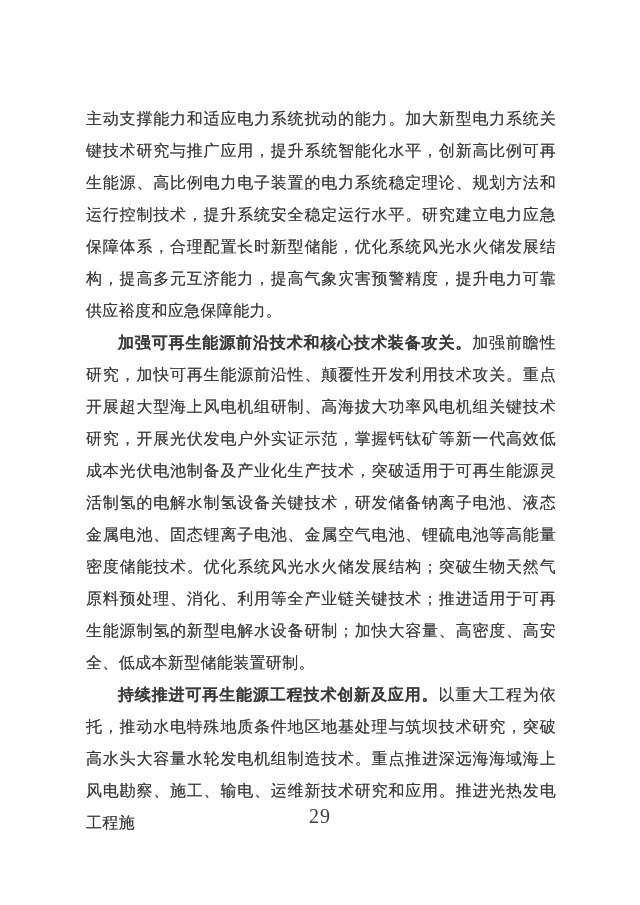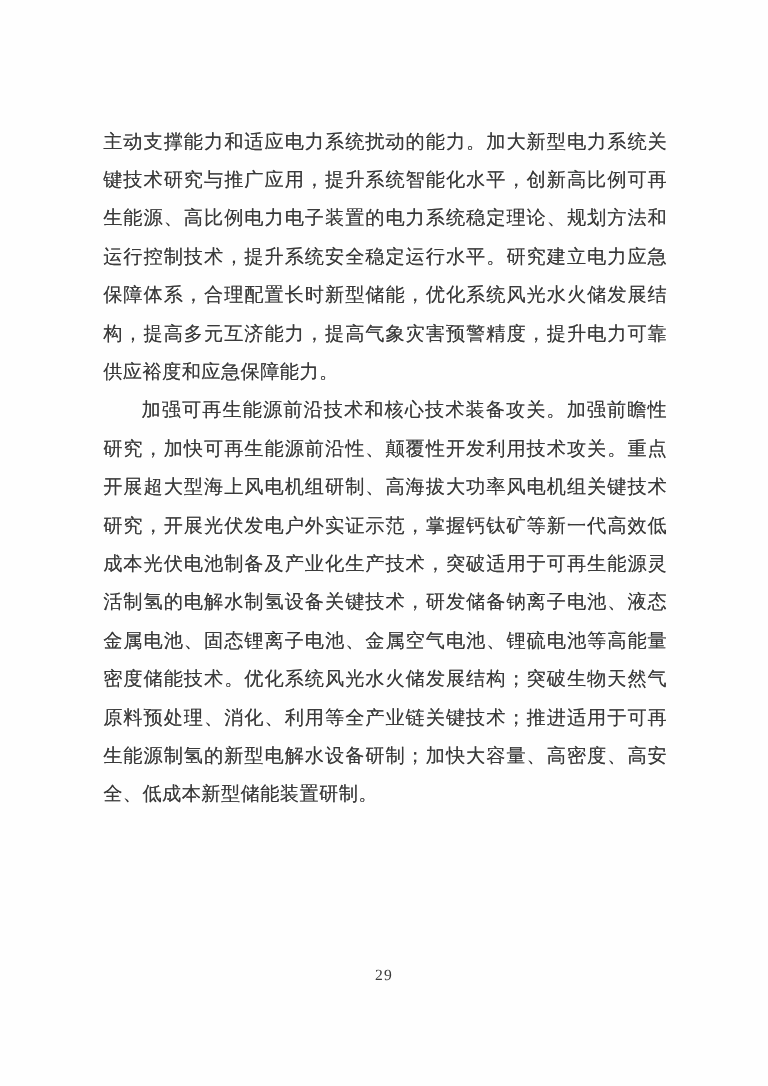--- a/index.html
+++ b/index.html
@@ -33,36 +33,37 @@
       text-shadow: 0 0 0.5px rgba(70, 70, 70, 0.75);
     }
     .para {
       margin: 0;
       padding: 0;
     }
     .para.indent {
       text-indent: 2em;
     }
     .lead {
-      font-weight: 400;
+      font-weight: 700;
       margin-top: 22px;
     }
     .page-number {
       position: absolute;
       left: 0;
       top: 805px;
       width: 100%;
       text-align: center;
-      font-size: 13px;
+      font-size: 20px;
       letter-spacing: 1px;
       color: #3a3a3a;
     }
   </style>
 </head>
 <body>
 
 <div class="page">
   <div class="content">
     <p class="para"><span class="lead"></span><span>主动支撑能力和适应电力系统扰动的能力。加大新型电力系统关键技术研究与推广应用，提升系统智能化水平，创新高比例可再生能源、高比例电力电子装置的电力系统稳定理论、规划方法和运行控制技术，提升系统安全稳定运行水平。研究建立电力应急保障体系，合理配置长时新型储能，优化系统风光水火储发展结构，提高多元互济能力，提高气象灾害预警精度，提升电力可靠供应裕度和应急保障能力。</span></p>
     <p class="para indent"><span class="lead">加强可再生能源前沿技术和核心技术装备攻关。</span><span>加强前瞻性研究，加快可再生能源前沿性、颠覆性开发利用技术攻关。重点开展超大型海上风电机组研制、高海拔大功率风电机组关键技术研究，开展光伏发电户外实证示范，掌握钙钛矿等新一代高效低成本光伏电池制备及产业化生产技术，突破适用于可再生能源灵活制氢的电解水制氢设备关键技术，研发储备钠离子电池、液态金属电池、固态锂离子电池、金属空气电池、锂硫电池等高能量密度储能技术。优化系统风光水火储发展结构；突破生物天然气原料预处理、消化、利用等全产业链关键技术；推进适用于可再生能源制氢的新型电解水设备研制；加快大容量、高密度、高安全、低成本新型储能装置研制。</span></p>
+    <p class="para indent"><span class="lead">持续推进可再生能源工程技术创新及应用。</span><span>以重大工程为依托，推动水电特殊地质条件地区地基处理与筑坝技术研究，突破高水头大容量水轮发电机组制造技术。重点推进深远海海域海上风电勘察、施工、输电、运维新技术研究和应用。推进光热发电工程施</span></p>
   </div>
   <div class="page-number">29</div>
 </div>
 
 </body></html>

